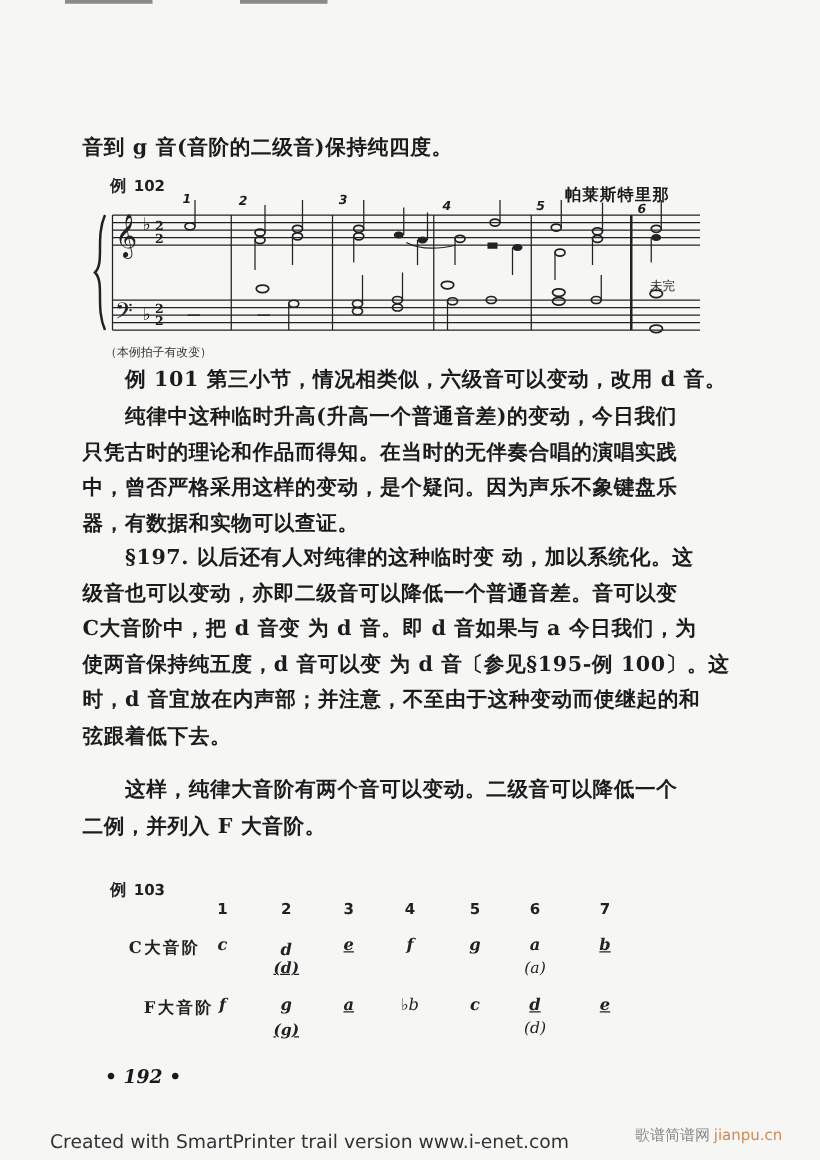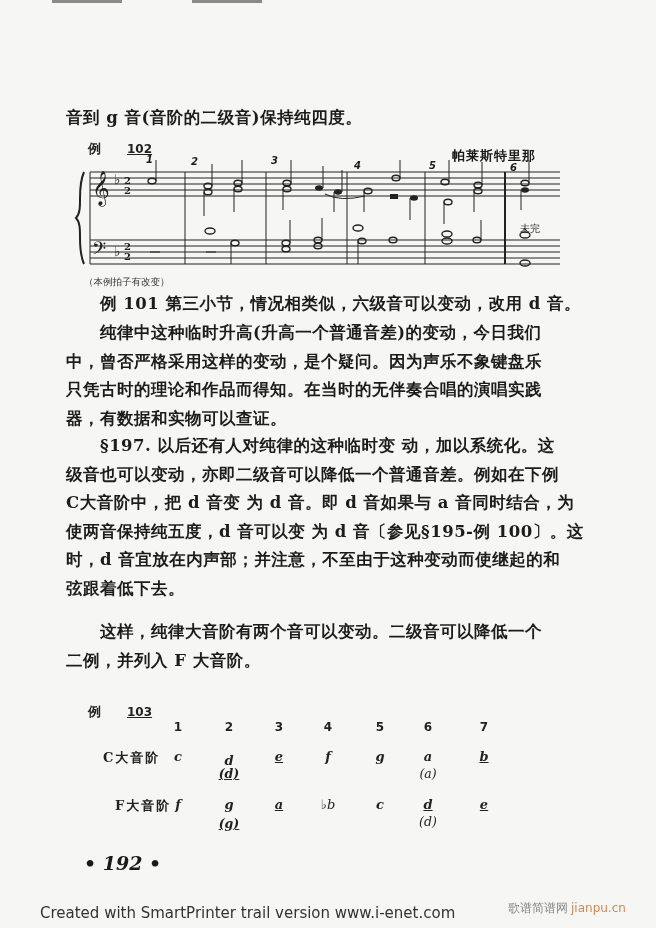--- a/index.html
+++ b/index.html
@@ -11,34 +11,34 @@
     }
     .topbar { position: absolute; top: 0; height: 3px; background: #8a8a8a; }
     .para {
       position: absolute; left: 66px; width: 516px;
       font-size: 16.5px; line-height: 28.5px; letter-spacing: 0.5px;
       font-weight: bold; color: #1c1c1c;
     }
     .para .line { display: block; white-space: nowrap; }
     .indent { padding-left: 34px; }
     .ex-label { position: absolute; font-size: 13px; font-weight: bold; color: #222; }
-    .ex-label .num { margin-left: 26px; font-family: "DejaVu Sans", sans-serif; font-size: 12px; text-decoration: underline; }
+    .ex-label .num { margin-left: 6px; font-family: "DejaVu Sans", sans-serif; font-size: 12px; }
     .composer { position: absolute; left: 452px; top: 147px; font-size: 13px; font-weight: bold; letter-spacing: 1px; }
     .score { position: absolute; left: 70px; top: 160px; width: 500px; height: 115px; }
     .score-note { position: absolute; left: 84px; top: 276px; font-size: 9.5px; color: #333; }
     .unfinished { position: absolute; left: 520px; top: 222px; font-size: 10px; color: #222; }
     .measure-num { position: absolute; font-size: 10px; font-style: italic; font-weight: bold; font-family: "DejaVu Sans", sans-serif; }
     
     .tbl { position: absolute; font-size: 13px; color: #222; }
     .tbl .rowlabel { position: absolute; font-weight: bold; white-space: nowrap; font-size: 13px; letter-spacing: 2px; }
     .tbl .cell { position: absolute; font-style: italic; font-weight: bold; font-family: "DejaVu Serif", serif; width: 30px; text-align: center; }
     .tbl .deg { position: absolute; font-family: "DejaVu Sans", sans-serif; font-weight: bold; font-size: 12px; width: 30px; text-align: center; }
     .tbl .alt { position: absolute; font-style: italic; font-weight: bold; width: 40px; text-align: center; font-size: 12.5px; }
     .ul { text-decoration: underline; }
-    .page-num { position: absolute; left: 84px; top: 852px; font-size: 19px; font-style: italic; font-weight: bold; font-family: "DejaVu Serif", serif; }
+    .page-num { position: absolute; left: 84px; top: 852px; font-size: 15px; font-style: italic; font-weight: bold; font-family: "DejaVu Serif", serif; }
     .footer-left { position: absolute; left: 40px; top: 904px; font-family: "DejaVu Sans", sans-serif; font-size: 15px; color: #333; }
     .footer-right { position: absolute; left: 508px; top: 900px; font-family: "DejaVu Sans", sans-serif; font-size: 12px; color: #888; }
     .footer-right .en { color: #d08a52; margin-left: 3px; }
   </style>
 </head>
 <body>
 
 <div class="topbar" style="left:52px;width:70px;"></div>
 <div class="topbar" style="left:192px;width:70px;"></div>
 
@@ -170,29 +170,29 @@
 </div>
 <div class="score-note">（本例拍子有改变）</div>
 <div class="unfinished">未完</div>
 
 <div class="para" style="top:290px;">
   <span class="line indent">例 101 第三小节，情况相类似，六级音可以变动，改用 d 音。</span>
 </div>
 
 <div class="para" style="top:319px;">
   <span class="line indent">纯律中这种临时升高(升高一个普通音差)的变动，今日我们</span>
+  <span class="line">只凭古时的理论和作品而得知。在当时的无伴奏合唱的演唱实践</span>
   <span class="line">中，曾否严格采用这样的变动，是个疑问。因为声乐不象键盘乐</span>
-  <span class="line">只凭古时的理论和作品而得知。在当时的无伴奏合唱的演唱实践</span>
   <span class="line">器，有数据和实物可以查证。</span>
 </div>
 
 <div class="para" style="top:432px;">
   <span class="line indent">§197. 以后还有人对纯律的这种临时变 动，加以系统化。这</span>
-  <span class="line">级音也可以变动，亦即二级音可以降低一个普通音差。例如在下例</span>
-  <span class="line">C大音阶中，把 d 音变 为 d 音。即 d 音如果与 a 音同时结合，为</span>
+  <span class="line">级音也可以变动，亦即二级音可以降低一个普通音差。音可以变</span>
+  <span class="line">C大音阶中，把 d 音变 为 d 音。即 d 音如果与 a 今日我们，为</span>
   <span class="line">使两音保持纯五度，d 音可以变 为 d 音〔参见§195-例 100〕。这</span>
   <span class="line">时，d 音宜放在内声部；并注意，不至由于这种变动而使继起的和</span>
   <span class="line">弦跟着低下去。</span>
 </div>
 
 <div class="para" style="top:618px;">
   <span class="line indent">这样，纯律大音阶有两个音可以变动。二级音可以降低一个</span>
   <span class="line">二例，并列入 F 大音阶。</span>
 </div>
 

